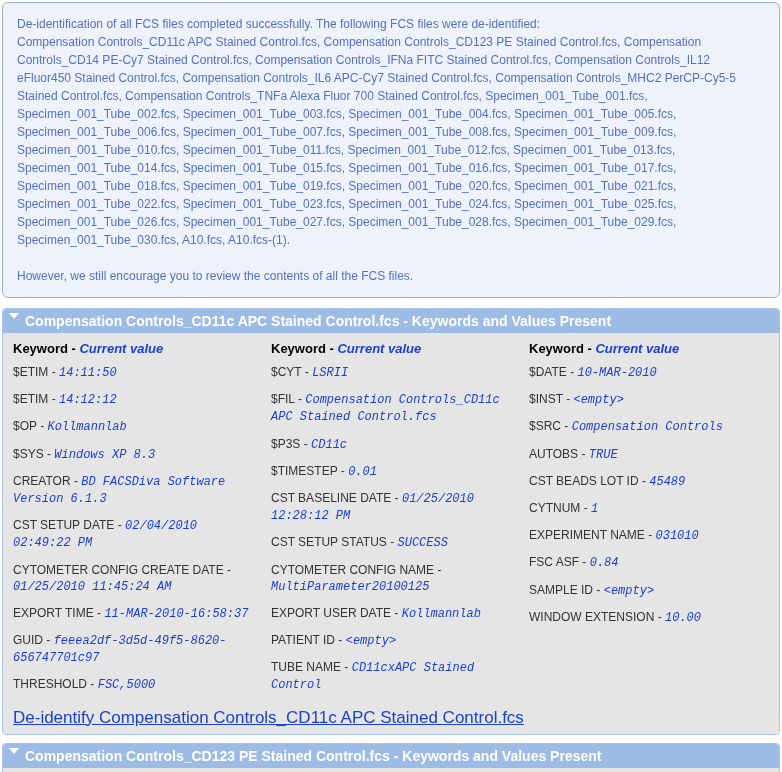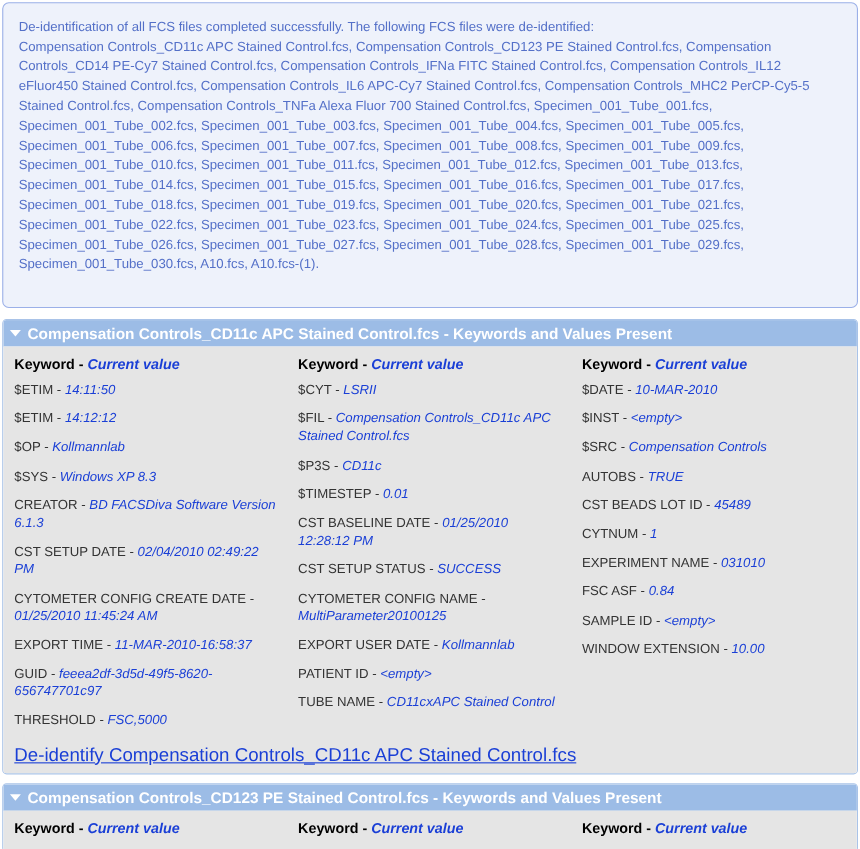--- a/index.html
+++ b/index.html
@@ -1,37 +1,38 @@
 <!DOCTYPE html>
 <html><head>
 <meta charset="utf-8">
 <style>
   body { margin:0; padding:2px; font-family:Arial,Helvetica,sans-serif; font-size:12px; background:#fff; color:#333; width:782px; box-sizing:border-box; }
   .notice-box { background:#eef2fb; border:1px solid #9bb0e8; border-radius:6px; padding:12px 14px; margin-bottom:10px; color:#5470c8; line-height:1.5; }
   .panel { border:1px solid #a9c3e8; border-radius:4px; margin-bottom:8px; overflow:hidden; }
-  .panel-header { background:linear-gradient(#b9d1f0,#8fb4e3); background:#9cbce6; color:#fff; font-weight:bold; font-size:14px; padding:4px 6px; display:flex; align-items:center; }
+  .panel-header { background:linear-gradient(#b9d1f0,#8fb4e3); background:#9cbce6; color:#fff; font-weight:bold; font-size:14px; padding:4px 6px; display:flex; align-items:flex-start; }
   .twisty { display:inline-block; width:0; height:0; border-left:5px solid transparent; border-right:5px solid transparent; border-top:6px solid #fff; margin-right:6px; }
   .panel-body { padding:8px 10px 6px 10px; background:#e5e5e5; }
   .cols { display:flex; gap:18px; }
   .col { flex:1; min-width:0; }
   .col-head { font-weight:bold; color:#000; margin-bottom:8px; font-size:13px; }
   .col-head .cv { color:#1a3fd6; font-style:italic; }
   .kv { margin-bottom:10px; font-size:12px; line-height:1.35; }
   .kv .k { color:#333; }
   .kv .sep { color:#333; }
-  .kv .v { color:#1a3fd6; font-style:italic; }
+  .kv .v { color:#1a3fd6; font-style:italic;font-family:Liberation Mono, monospace; }
   .deid-link { color:#1a3fd6; font-size:17px; text-decoration:underline; display:inline-block; margin-top:4px; padding-left:0; }
 </style>
 </head>
 <body>
 
 <div class="notice-box">
   <div>De-identification of all FCS files completed successfully. The following FCS files were de-identified:</div>
   <div>Compensation Controls_CD11c APC Stained Control.fcs, Compensation Controls_CD123 PE Stained Control.fcs, Compensation Controls_CD14 PE-Cy7 Stained Control.fcs, Compensation Controls_IFNa FITC Stained Control.fcs, Compensation Controls_IL12 eFluor450 Stained Control.fcs, Compensation Controls_IL6 APC-Cy7 Stained Control.fcs, Compensation Controls_MHC2 PerCP-Cy5-5 Stained Control.fcs, Compensation Controls_TNFa Alexa Fluor 700 Stained Control.fcs, Specimen_001_Tube_001.fcs, Specimen_001_Tube_002.fcs, Specimen_001_Tube_003.fcs, Specimen_001_Tube_004.fcs, Specimen_001_Tube_005.fcs, Specimen_001_Tube_006.fcs, Specimen_001_Tube_007.fcs, Specimen_001_Tube_008.fcs, Specimen_001_Tube_009.fcs, Specimen_001_Tube_010.fcs, Specimen_001_Tube_011.fcs, Specimen_001_Tube_012.fcs, Specimen_001_Tube_013.fcs, Specimen_001_Tube_014.fcs, Specimen_001_Tube_015.fcs, Specimen_001_Tube_016.fcs, Specimen_001_Tube_017.fcs, Specimen_001_Tube_018.fcs, Specimen_001_Tube_019.fcs, Specimen_001_Tube_020.fcs, Specimen_001_Tube_021.fcs, Specimen_001_Tube_022.fcs, Specimen_001_Tube_023.fcs, Specimen_001_Tube_024.fcs, Specimen_001_Tube_025.fcs, Specimen_001_Tube_026.fcs, Specimen_001_Tube_027.fcs, Specimen_001_Tube_028.fcs, Specimen_001_Tube_029.fcs, Specimen_001_Tube_030.fcs, A10.fcs, A10.fcs-(1).</div>
   <br>
+  <div>However, we still encourage you to review the contents of all the FCS files.</div>
 </div>
 
 <div id="panels-root">
     <div class="panel">
       <div class="panel-header">
         <span class="twisty"></span>
         <span>Compensation Controls_CD11c APC Stained Control.fcs - Keywords and Values Present</span>
       </div>
       <div class="panel-body"><div class="cols">
           <div class="col">

